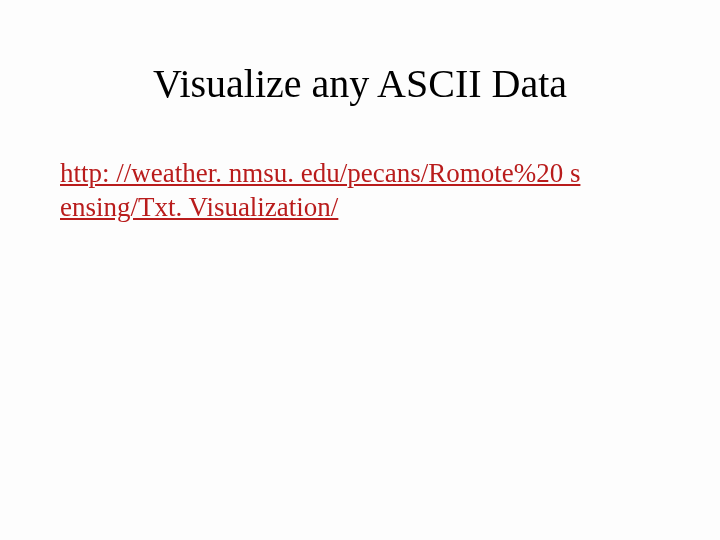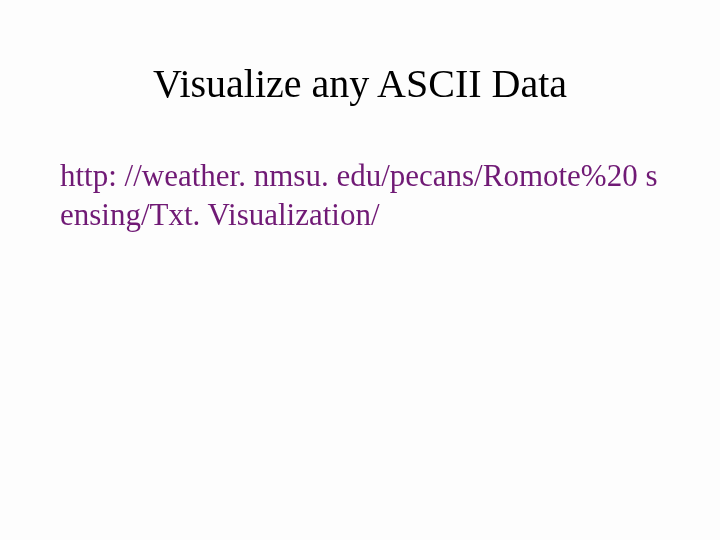--- a/index.html
+++ b/index.html
@@ -2,21 +2,21 @@
 <html><head>
   <meta charset="utf-8">
   <style>
     * { margin: 0; padding: 0; box-sizing: border-box; }
     html, body { width: 720px; height: 540px; background: #fdfdfd; font-family: "Times New Roman", Times, serif; color: #000; }
     .slide { width: 720px; height: 540px; position: relative; padding: 40px 60px 40px 60px; }
     .title { font-size: 40px; text-align: center; margin-top: 20px; margin-bottom: 50px; font-weight: normal; }
     .content { font-size: 27px; line-height: 1.25; }
     .bullet-item { position: relative; padding-left: 36px; margin-bottom: 0; }
     .bullet-item::before { content: "•"; position: absolute; left: 10px; top: 0; font-size: 27px; }
-    .link { color: #701a75; font-size: 31px; line-height: 1.25; display: block; margin-left: 0; }
+    .link { text-decoration: underline; color: #b91c1c; font-size: 27px; line-height: 1.25; display: block; margin-left: 0; }
   </style>
 </head>
 <body>
 
 <div class="slide">
   <h1 class="title">Visualize any ASCII Data</h1>
   <div class="content">
     <a class="link">http: //weather. nmsu. edu/pecans/Romote%20 s ensing/Txt. Visualization/</a>
   </div>
 </div>

